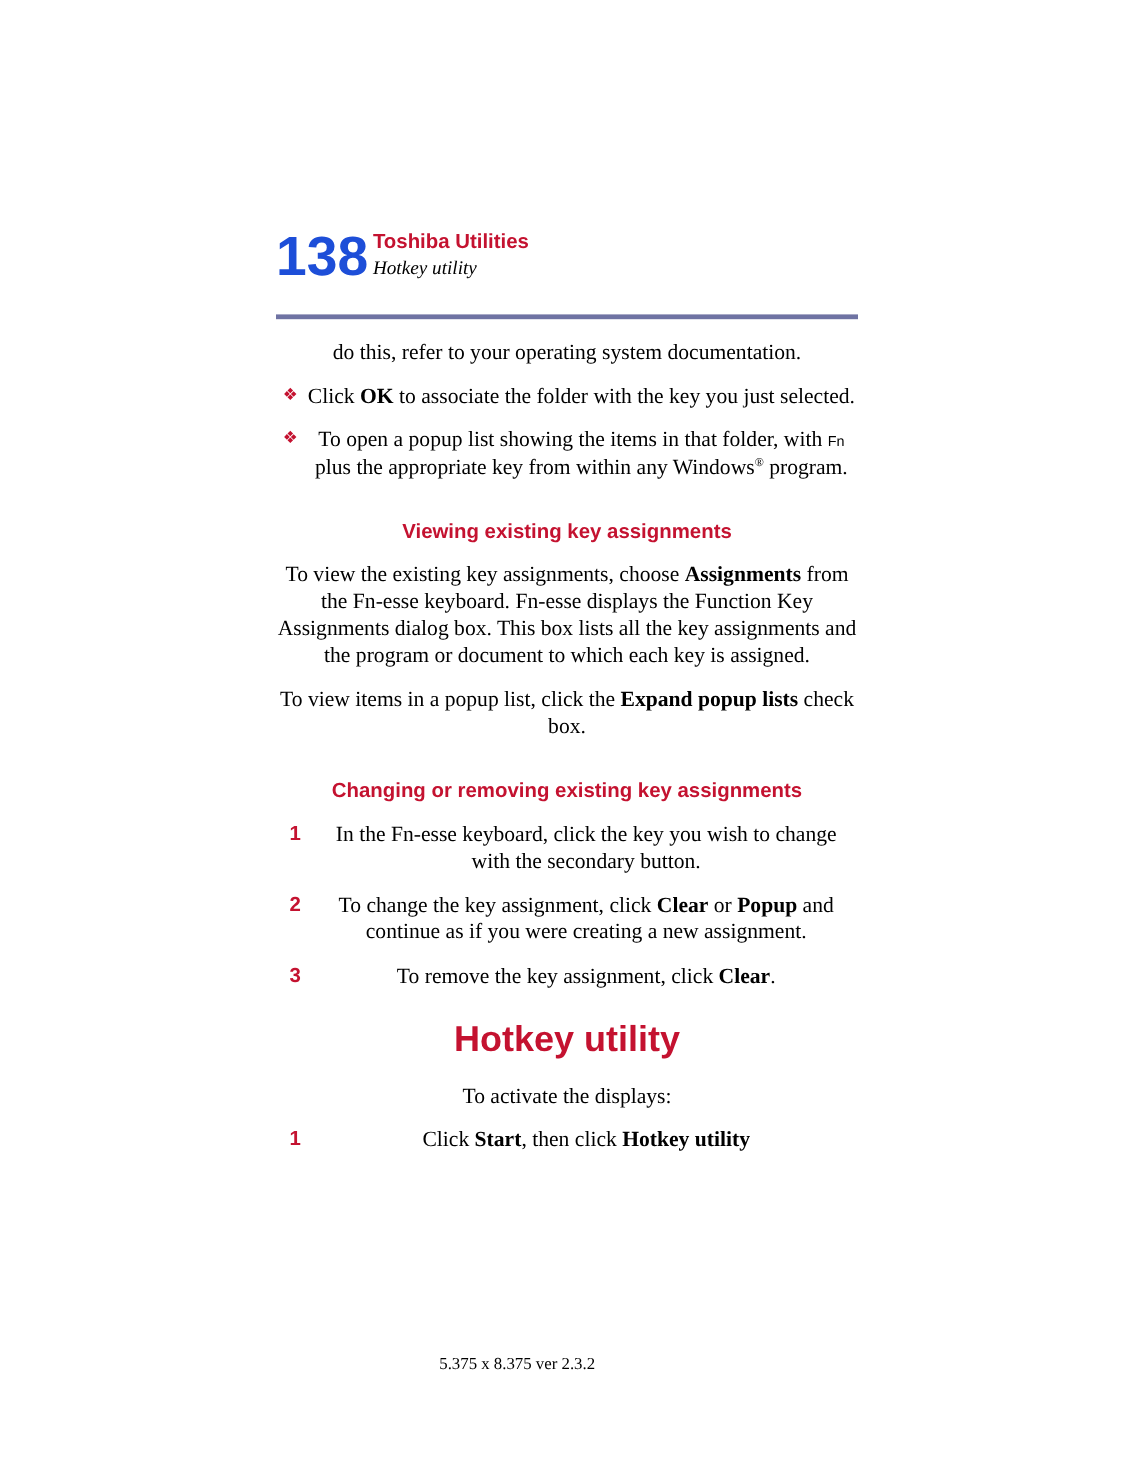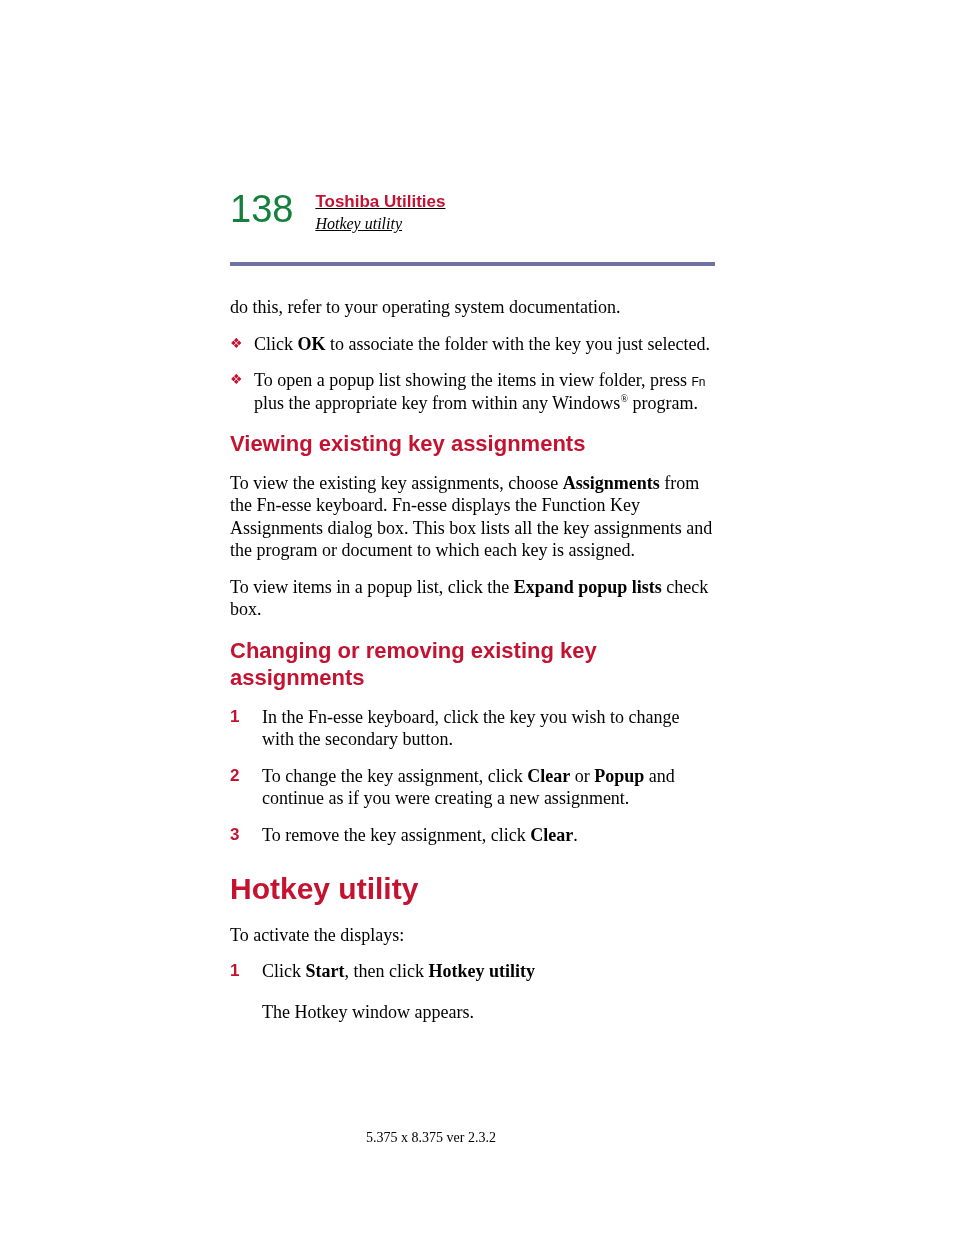--- a/index.html
+++ b/index.html
@@ -18,33 +18,31 @@
   }
 
   .header-block {
     position: absolute;
     left: 230px;
     top: 190px;
     width: 485px;
   }
   .page-number {
     font-family: Arial, Helvetica, sans-serif;
-    font-weight: 400;
-    font-size: 38px;
-    color: #15803d;
+    font-weight: 700;
+    font-size: 46px;
+    color: #1d4ed8;
     display: inline-block;
     vertical-align: top;
     line-height: 1;
   }
   .header-text {
     display: inline-block;
     vertical-align: top;
-    margin-left: 18px;
     margin-top: 2px;
-    text-decoration: underline;
   }
   .chapter-title {
     font-family: Arial, Helvetica, sans-serif;
     font-weight: 700;
     font-size: 17px;
     color: #c41230;
     margin: 0;
   }
   .section-title-head {
     font-family: "Times New Roman", Times, serif;
@@ -59,24 +57,25 @@
     left: 230px;
     top: 262px;
     width: 485px;
     height: 4px;
     background: #6f73a3;
   }
 
   .content {
     position: absolute;
     left: 230px;
-    top: 296px;
+    top: 282px;
     width: 485px;
     font-size: 18px;
     line-height: 1.25;
+    text-align: center;
   }
 
   .body-indent {
     margin-left: 112px;
   }
   .body-indent-list {
     margin-left: 88px;
   }
   .section-indent {
     margin-left: 55px;
@@ -119,23 +118,23 @@
     flex: 1;
   }
   .num-body-sub {
     margin-left: 32px;
     margin-bottom: 14px;
   }
 
   h2.red-sub {
     font-family: Arial, Helvetica, sans-serif;
     font-weight: 700;
-    font-size: 22px;
-    color: #c41230;
-    margin: 16px 0 14px 0;
+    font-size: 17px;
+    color: #c41230;
+    margin: 32px 0 14px 0;
   }
   h1.red-main {
     font-family: Arial, Helvetica, sans-serif;
     font-weight: 700;
     font-size: 30px;
     color: #c41230;
     margin: 24px 0 16px 0;
   }
 
   .fn {
@@ -180,21 +179,21 @@
     <div class="bullet-item body-indent-list">
       <div class="bullet-glyph">❖</div>
       <div class="bullet-body">
         <span>Click </span><b>OK</b><span> to associate the folder with the key you just selected.</span>
       </div>
     </div>
 
     <div class="bullet-item body-indent-list">
       <div class="bullet-glyph">❖</div>
       <div class="bullet-body">
-        <span>To open a popup list showing the items in view folder, press </span><span class="fn">Fn</span><span> plus the appropriate key from within any Windows</span><sup>®</sup><span> program.</span>
+        <span>To open a popup list showing the items in that folder, with </span><span class="fn">Fn</span><span> plus the appropriate key from within any Windows</span><sup>®</sup><span> program.</span>
       </div>
     </div>
 
     <h2 class="red-sub">Viewing existing key assignments</h2>
 
     <p class="para section-indent">
       <span>To view the existing key assignments, choose </span><b>Assignments</b><span> from the Fn-esse keyboard. Fn-esse displays the Function Key Assignments dialog box. This box lists all the key assignments and the program or document to which each key is assigned.</span>
     </p>
 
     <p class="para section-indent">
@@ -225,19 +224,18 @@
     <h1 class="red-main">Hotkey utility</h1>
 
     <p class="para section-indent">To activate the displays:</p>
 
     <div class="num-item numlist-indent">
       <div class="num-glyph">1</div>
       <div class="num-body">
         <span>Click </span><b>Start</b><span>, then click </span><b>Hotkey utility</b>
       </div>
     </div>
-    <p class="num-body-sub numlist-indent">The Hotkey window appears.</p>
 
   </div>
 
   <div class="footer">5.375 x 8.375 ver 2.3.2</div>
 
 </div>
 
 </body></html>

